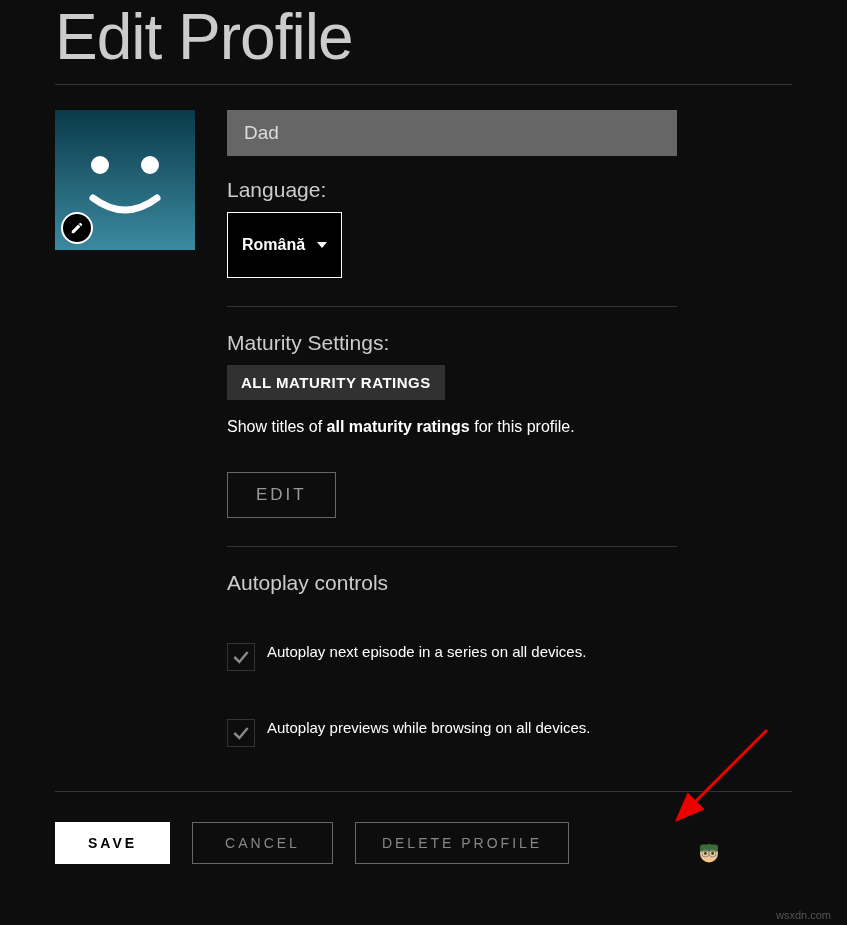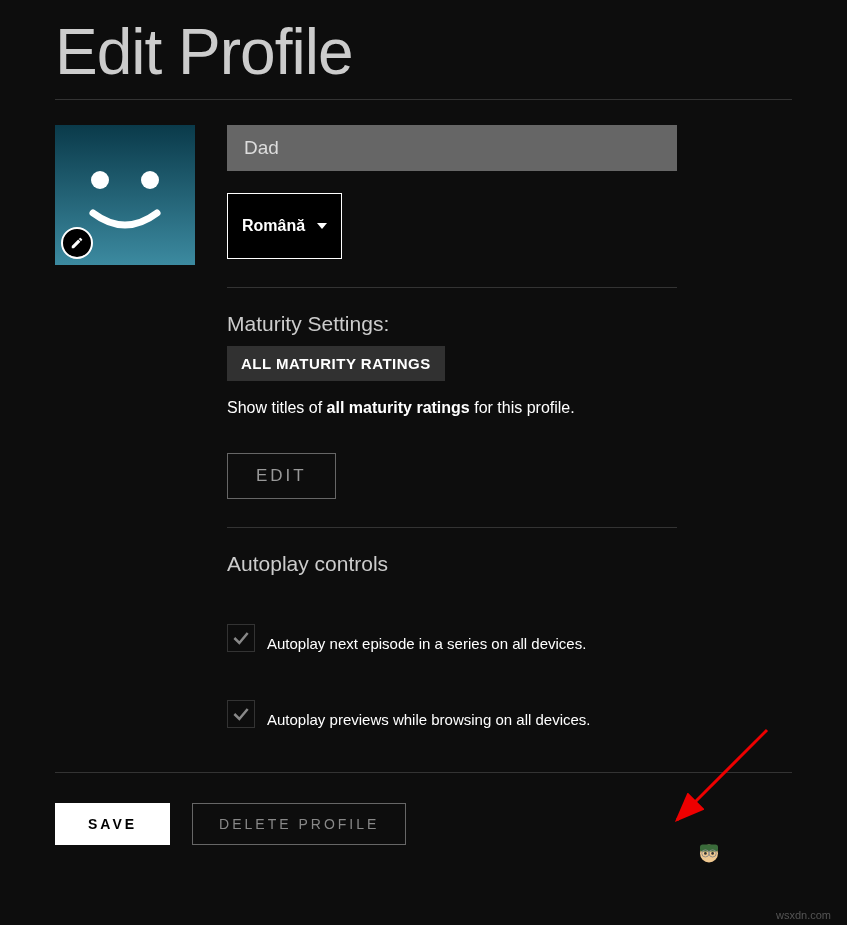--- a/index.html
+++ b/index.html
@@ -16,21 +16,21 @@
       padding: 0;
       position: relative;
     }
     .container {
       padding: 0 55px 30px 55px;
     }
     h1.page-title {
       font-size: 64px;
       font-weight: 400;
       color: #ccc;
-      margin-top: 15px;
+      margin-top: 0;
       margin-bottom: 10px;
       letter-spacing: -1px;
     }
     .hr-top {
       border: none;
       border-top: 1px solid #333;
       margin-bottom: 25px;
     }
     .main-row {
       display: flex;
@@ -142,21 +142,21 @@
       background: transparent;
       border: 1px solid #666;
       color: #999;
       font-size: 17px;
       letter-spacing: 3px;
       padding: 12px 28px;
       cursor: pointer;
     }
     .checkbox-row {
       display: flex;
-      align-items: flex-end;
+      align-items: flex-start;
       gap: 12px;
       margin-bottom: 12px;
       cursor: pointer;
       margin-top: 48px;
     }
     .checkbox {
       width: 28px;
       height: 28px;
       border: 1px solid #333;
       background: #0d0d0d;
@@ -250,20 +250,21 @@
           <svg viewBox="0 0 24 24">
             <path d="M3 17.25V21h3.75L17.81 9.94l-3.75-3.75L3 17.25zM20.71 7.04a1 1 0 0 0 0-1.41l-2.34-2.34a1 1 0 0 0-1.41 0l-1.83 1.83 3.75 3.75 1.83-1.83z"></path>
           </svg>
         </div>
       </div>
     </div>
 
     <div class="form-col">
       <input class="name-input" type="text" value="Dad" style="">
 
+      <div class="label">Language:</div>
       <div class="dropdown">
         <span>Română</span>
         <span class="caret"></span>
       </div>
 
       <hr class="section-divider">
 
       <div class="label">Maturity Settings:</div>
       <div class="maturity-badge">ALL MATURITY RATINGS</div>
       <div class="maturity-desc">
@@ -290,20 +291,21 @@
               <polyline points="4,12 10,18 20,6"></polyline>
             </svg>
         </div>
         <span class="checkbox-label">Autoplay previews while browsing on all devices.</span>
       </div>
     </div>
   </div>
 
   <div class="bottom-bar">
     <button class="btn btn-save">SAVE</button>
+    <button class="btn btn-ghost">CANCEL</button>
     <button class="btn btn-ghost btn-delete">DELETE PROFILE</button>
   </div>
 </div>
 
 <svg class="arrow-annotation" viewBox="0 0 180 120">
   <defs>
     <marker id="arrowhead" markerWidth="10" markerHeight="8" refX="9" refY="4" orient="auto">
       <polygon points="0 0, 10 4, 0 8" fill="#e00"></polygon>
     </marker>
   </defs>

